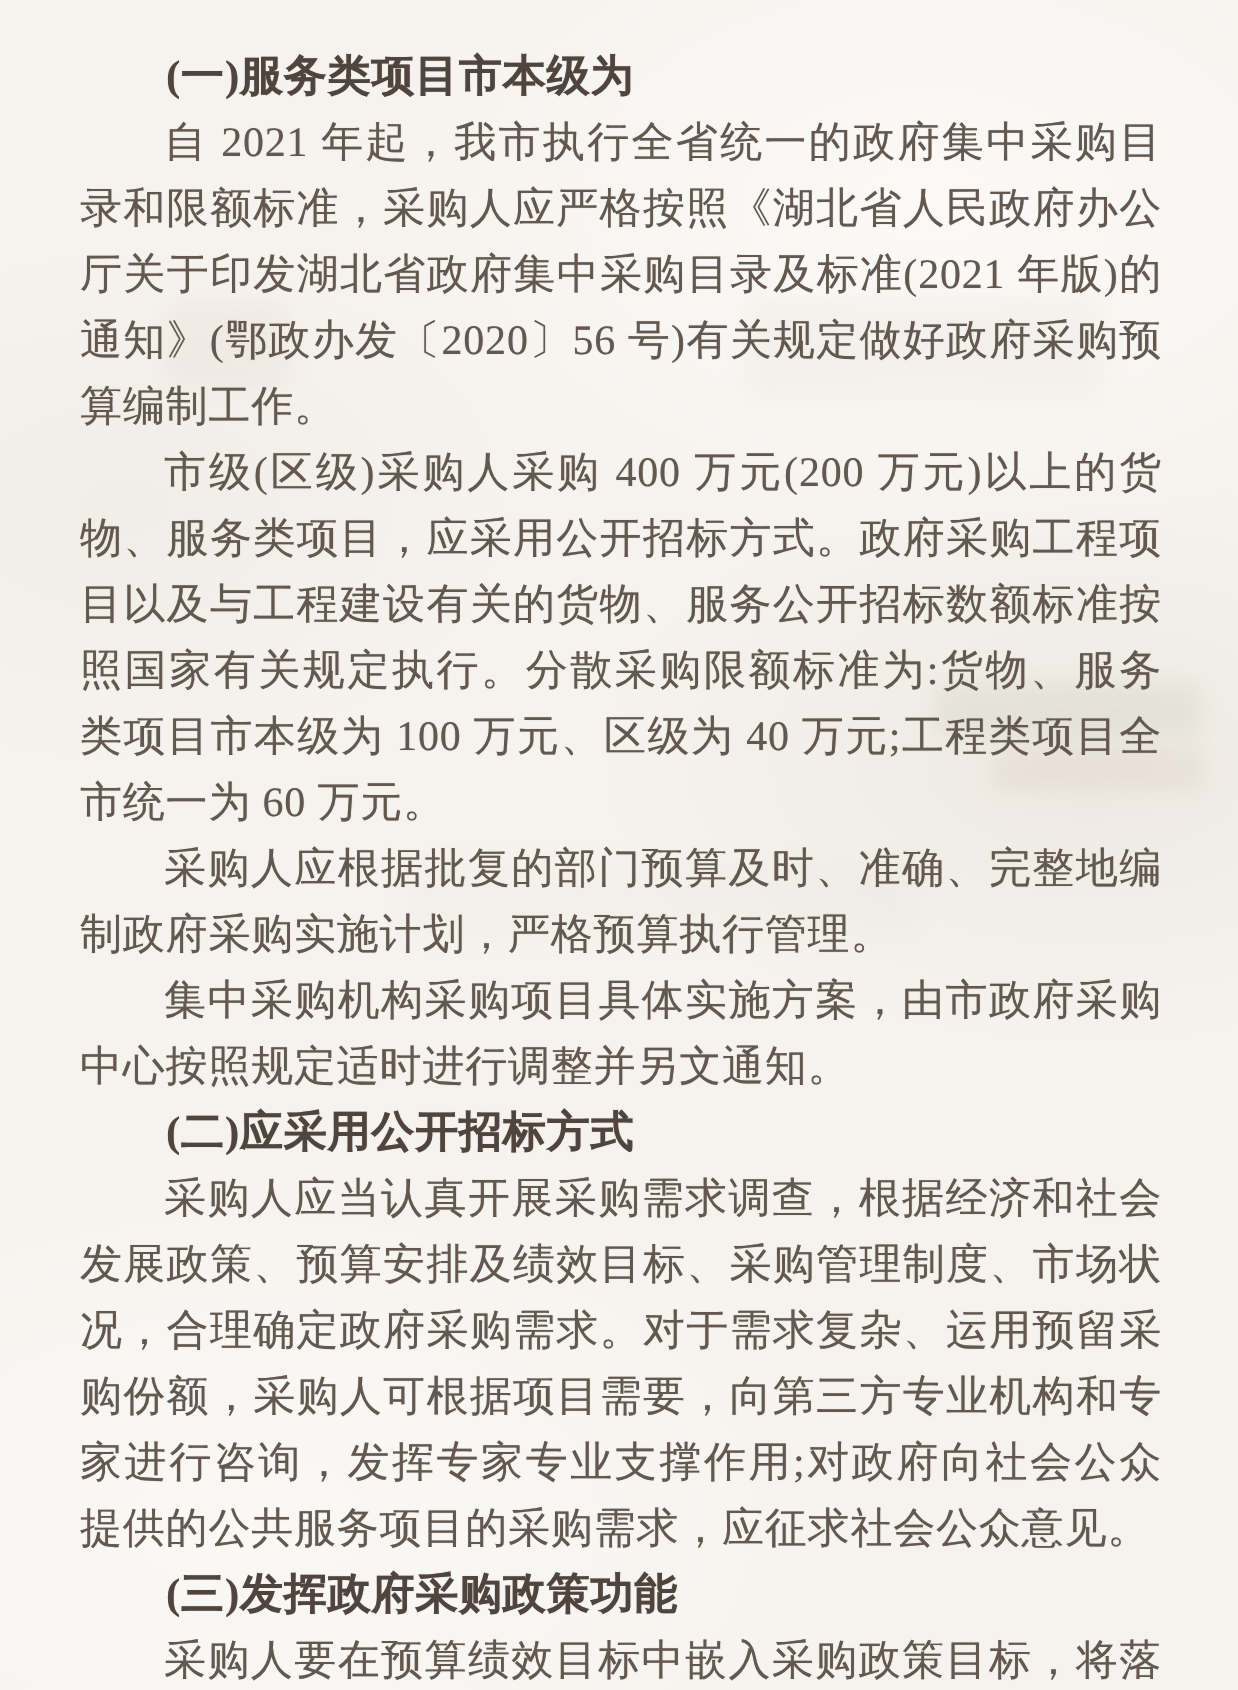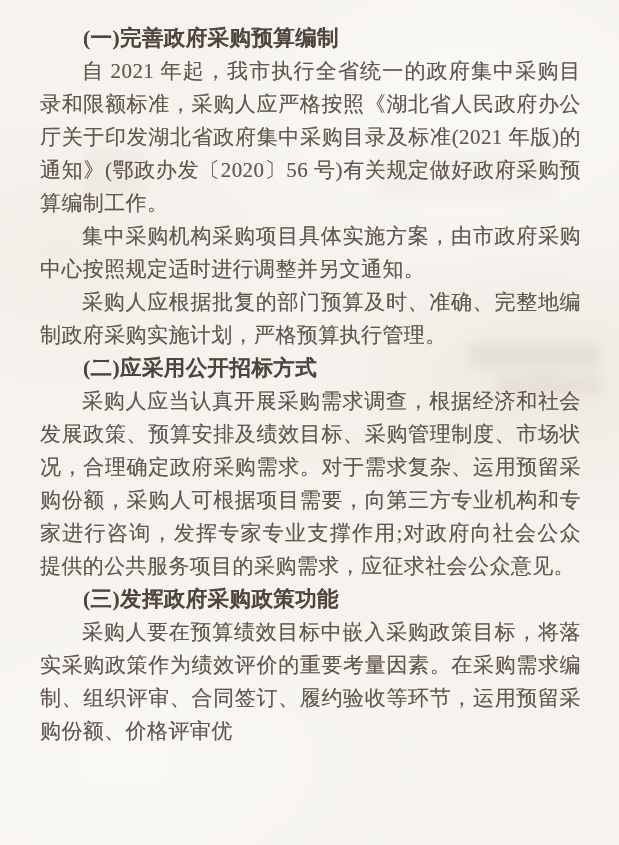--- a/index.html
+++ b/index.html
@@ -63,24 +63,25 @@
 <div class="page">
 
   <div class="artifact a1"></div>
   <div class="artifact a2"></div>
   <div class="artifact a3"></div>
   <div class="artifact a4"></div>
   <div class="artifact a5"></div>
 
   <main class="content">
 
-    <h2>(一)完善政府采购预算编制</h2>
+    <h2>(一)服务类项目市本级为</h2>
     <p>自 2021 年起，我市执行全省统一的政府集中采购目录和限额标准，采购人应严格按照《湖北省人民政府办公厅关于印发湖北省政府集中采购目录及标准(2021 年版)的通知》(鄂政办发〔2020〕56 号)有关规定做好政府采购预算编制工作。</p>
+    <p>市级(区级)采购人采购 400 万元(200 万元)以上的货物、服务类项目，应采用公开招标方式。政府采购工程项目以及与工程建设有关的货物、服务公开招标数额标准按照国家有关规定执行。分散采购限额标准为:货物、服务类项目市本级为 100 万元、区级为 40 万元;工程类项目全市统一为 60 万元。</p>
+    <p>采购人应根据批复的部门预算及时、准确、完整地编制政府采购实施计划，严格预算执行管理。</p>
     <p>集中采购机构采购项目具体实施方案，由市政府采购中心按照规定适时进行调整并另文通知。</p>
-    <p>采购人应根据批复的部门预算及时、准确、完整地编制政府采购实施计划，严格预算执行管理。</p>
 
     <h2>(二)应采用公开招标方式</h2>
     <p>采购人应当认真开展采购需求调查，根据经济和社会发展政策、预算安排及绩效目标、采购管理制度、市场状况，合理确定政府采购需求。对于需求复杂、运用预留采购份额，采购人可根据项目需要，向第三方专业机构和专家进行咨询，发挥专家专业支撑作用;对政府向社会公众提供的公共服务项目的采购需求，应征求社会公众意见。</p>
 
     <h2>(三)发挥政府采购政策功能</h2>
     <p>采购人要在预算绩效目标中嵌入采购政策目标，将落实采购政策作为绩效评价的重要考量因素。在采购需求编制、组织评审、合同签订、履约验收等环节，运用预留采购份额、价格评审优</p>
 
   </main>
 </div>
 

